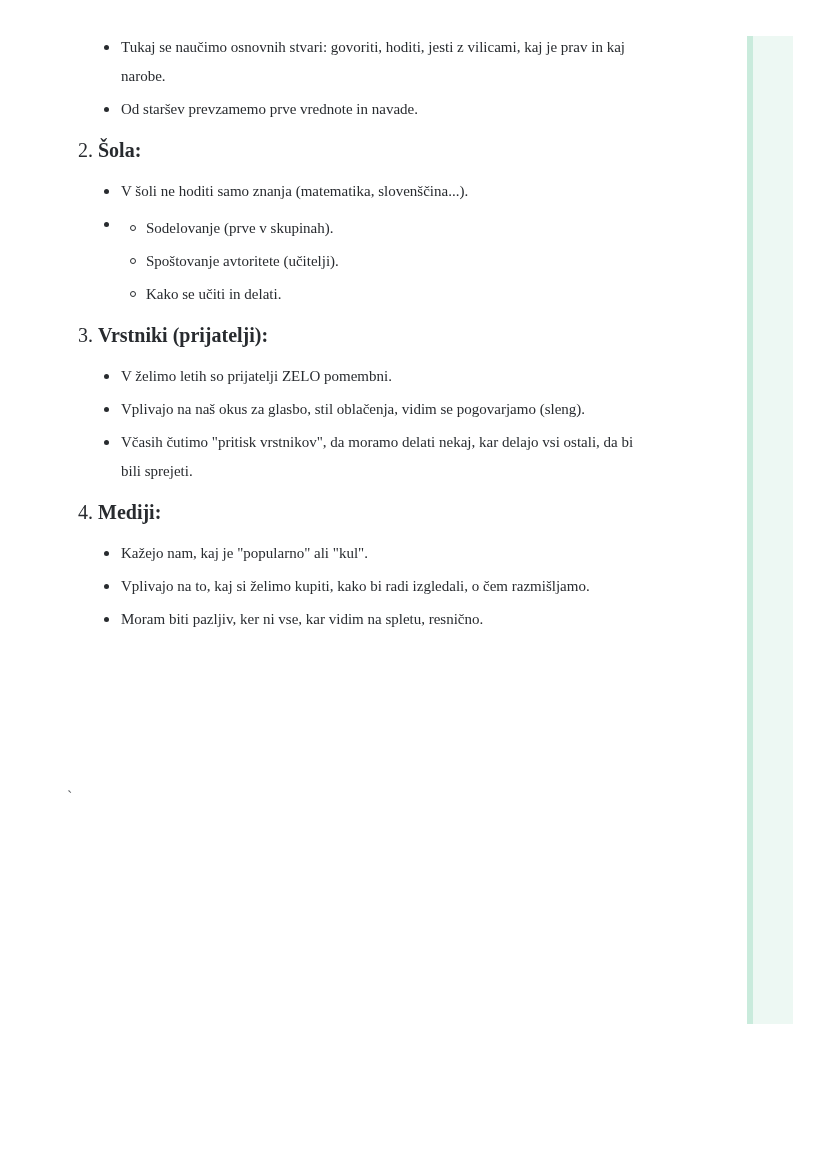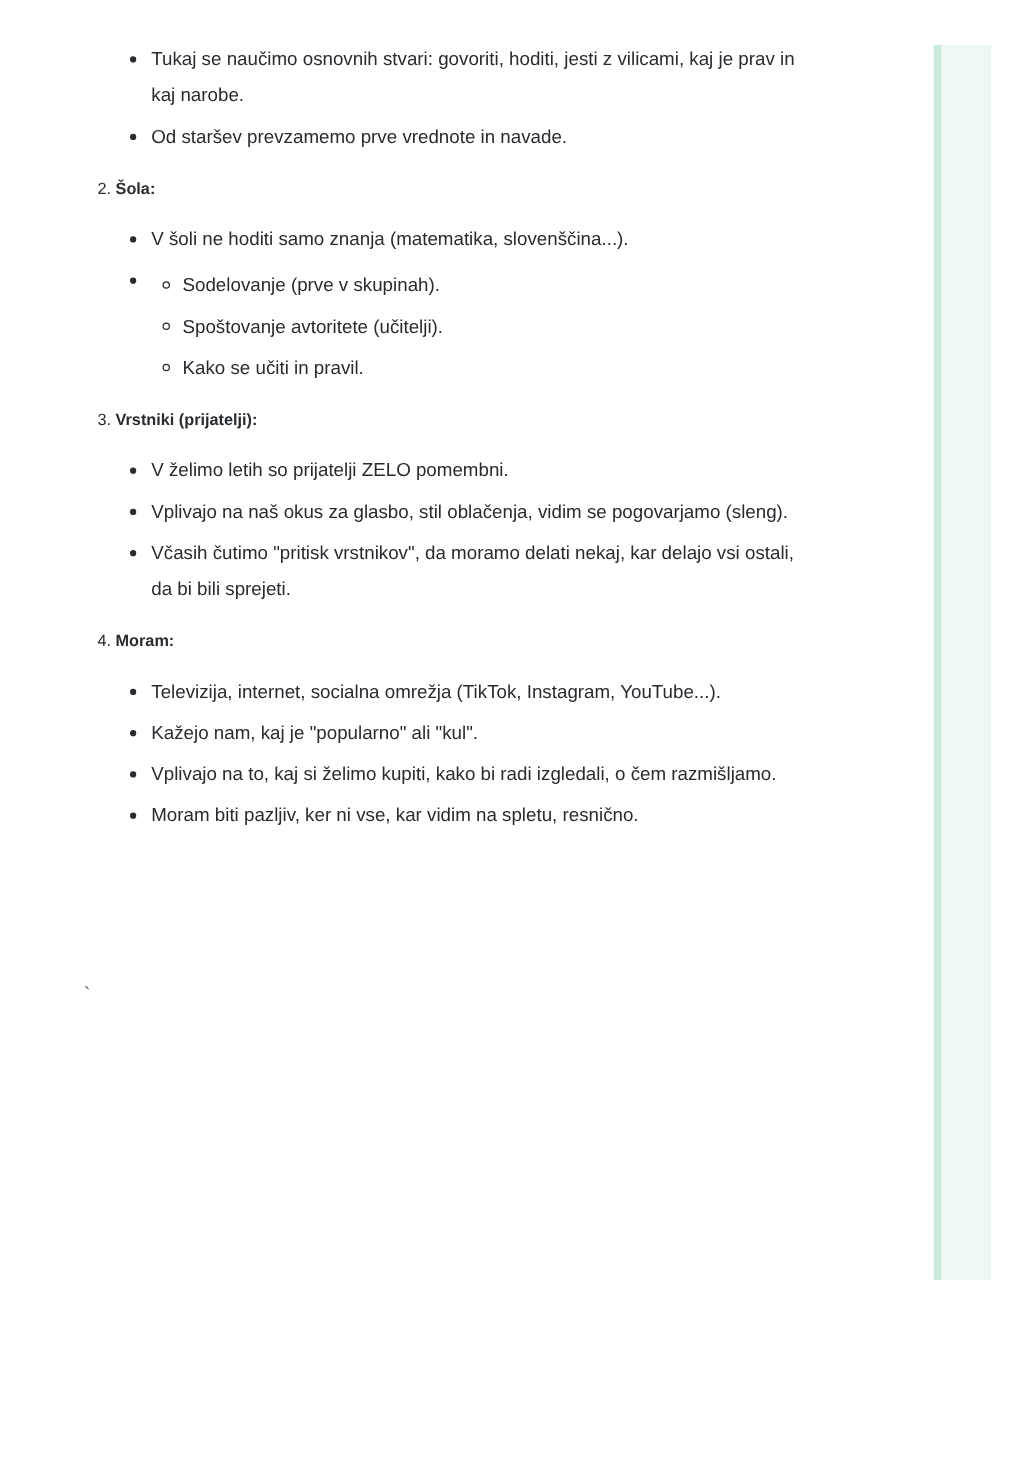--- a/index.html
+++ b/index.html
@@ -8,39 +8,39 @@
     --stripe-edge:#c9ebdc;
     --watermark:#b5bcc3;
     --stray:#5a5e63;
   }
   html,body{margin:0;padding:0;background:#ffffff;}
   .page{
     position:relative;
     width:828px;height:1024px;
     background:#ffffff;
     overflow:hidden;
-    font-family:Liberation Sans, sans-serif;
+    font-family:Liberation Serif, serif;
     color:var(--text);
   }
   .accent-stripe{
     position:absolute;
     left:747px;top:36px;
     width:40px;height:1096px;
     background:var(--stripe-fill);
     border-left:6px solid var(--stripe-edge);
   }
   .content{
     position:absolute;
     left:78px;top:33px;
     width:563px;
     font-size:15px;
     line-height:29px;
   }
   .section-heading{
-    font-size:13px;
+    font-size:20px;
     font-weight:normal;
     margin:12px 0 12px 0;
     line-height:29px;
   }
   .section-heading strong{font-weight:700;}
   ul{list-style:none;margin:0;padding:0;}
   ul.main{padding-left:25px;}
   li{display:flex;}
   li + li{margin-top:4px;}
   .marker{position:relative;flex:none;}
@@ -100,21 +100,21 @@
                 <li class="sub-bullet-item">
                   <span class="marker circ"></span>
                   <span class="li-text">Sodelovanje (prve v skupinah).</span>
                 </li>
                 <li class="sub-bullet-item">
                   <span class="marker circ"></span>
                   <span class="li-text">Spoštovanje avtoritete (učitelji).</span>
                 </li>
                 <li class="sub-bullet-item">
                   <span class="marker circ"></span>
-                  <span class="li-text">Kako se učiti in pravil.</span>
+                  <span class="li-text">Kako se učiti in delati.</span>
                 </li>
               </ul></div>
           </li>
         </ul>
       </section>
       <section class="list-section">
         <h2 class="section-heading"><span class="section-number">3. </span><strong class="section-title">Vrstniki (prijatelji):</strong></h2>
         <ul class="main">
           <li class="bullet-item">
             <span class="marker disc"></span>
@@ -124,26 +124,22 @@
             <span class="marker disc"></span>
             <div class="li-body"><span class="li-text">Vplivajo na naš okus za glasbo, stil oblačenja, vidim se pogovarjamo (sleng).</span></div>
           </li>
           <li class="bullet-item">
             <span class="marker disc"></span>
             <div class="li-body"><span class="li-text">Včasih čutimo "pritisk vrstnikov", da moramo delati nekaj, kar delajo vsi ostali, da bi bili sprejeti.</span></div>
           </li>
         </ul>
       </section>
       <section class="list-section">
-        <h2 class="section-heading"><span class="section-number">4. </span><strong class="section-title">Moram:</strong></h2>
+        <h2 class="section-heading"><span class="section-number">4. </span><strong class="section-title">Mediji:</strong></h2>
         <ul class="main">
-          <li class="bullet-item">
-            <span class="marker disc"></span>
-            <div class="li-body"><span class="li-text">Televizija, internet, socialna omrežja (TikTok, Instagram, YouTube...).</span></div>
-          </li>
           <li class="bullet-item">
             <span class="marker disc"></span>
             <div class="li-body"><span class="li-text">Kažejo nam, kaj je "popularno" ali "kul".</span></div>
           </li>
           <li class="bullet-item">
             <span class="marker disc"></span>
             <div class="li-body"><span class="li-text">Vplivajo na to, kaj si želimo kupiti, kako bi radi izgledali, o čem razmišljamo.</span></div>
           </li>
           <li class="bullet-item">
             <span class="marker disc"></span>

